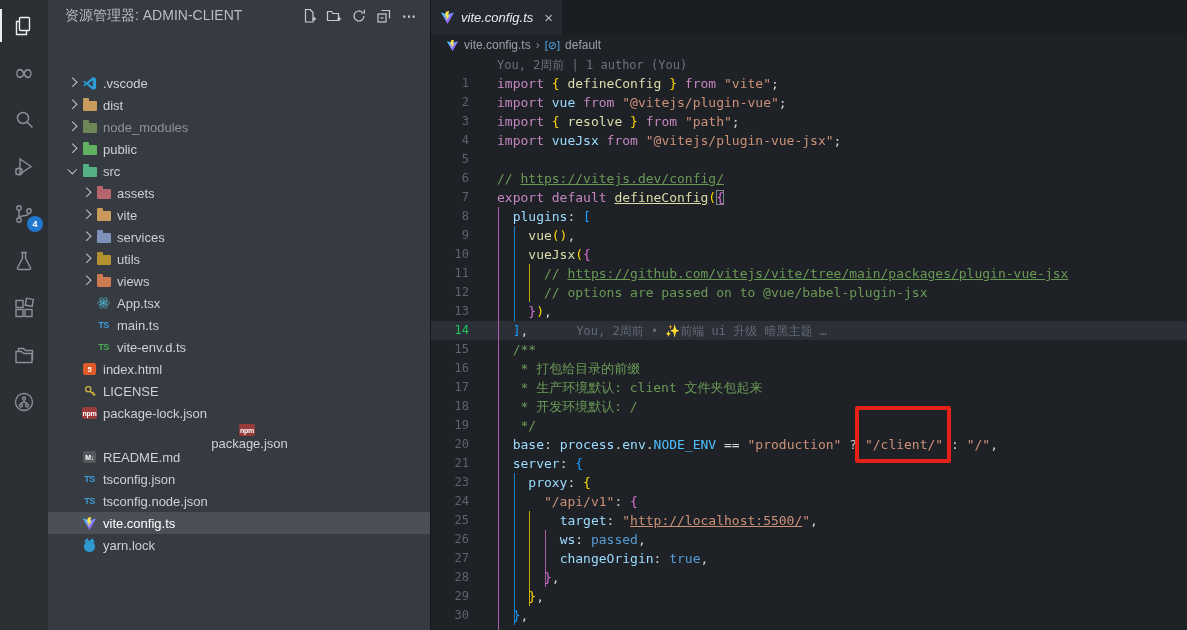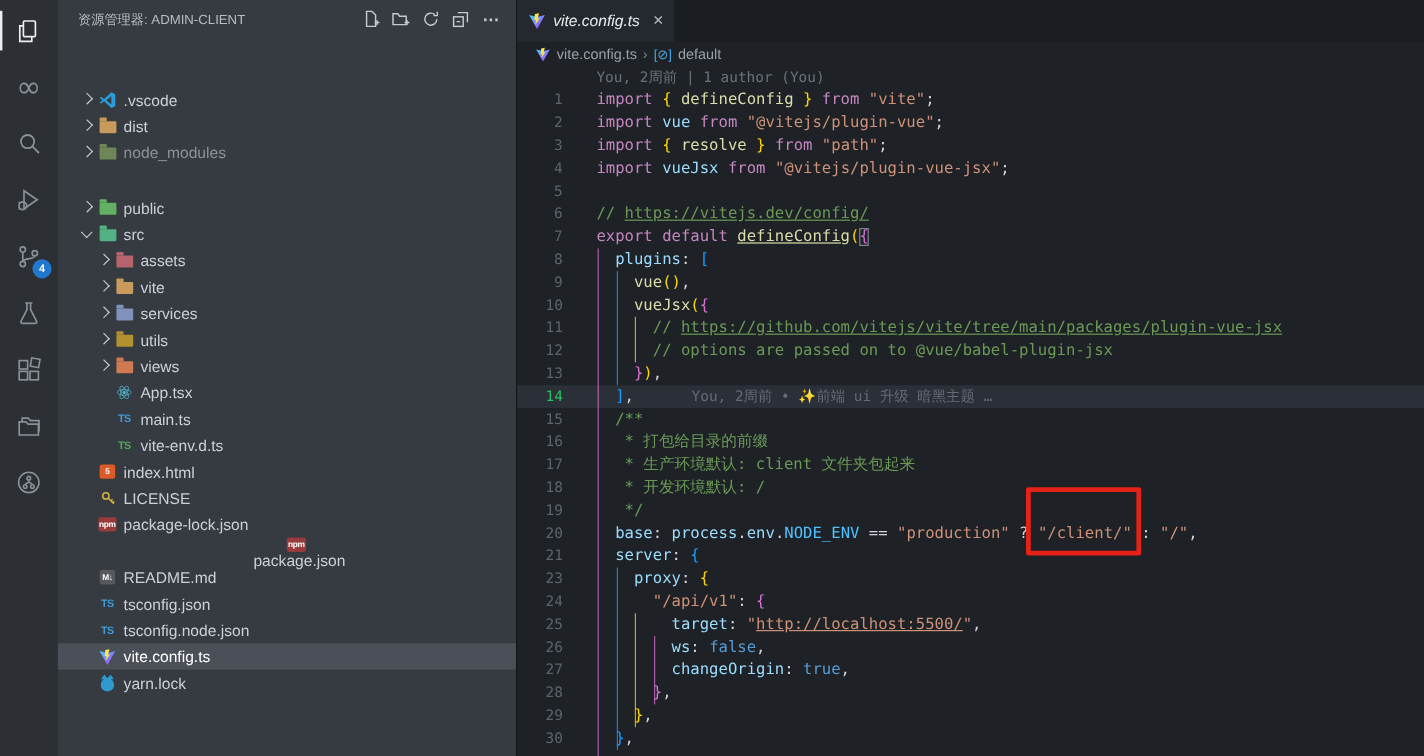--- a/index.html
+++ b/index.html
@@ -11,21 +11,21 @@
   .activitybar{width:48px;flex:none;background:#2c2f34;display:flex;flex-direction:column;padding-top:2px}
   .act-item{width:48px;height:47px;display:flex;align-items:center;justify-content:center;color:#8b9099;position:relative;cursor:pointer}
   .act-item.active{color:#eceef2}
   .act-item.active::before{content:"";position:absolute;left:0;top:7px;bottom:7px;width:2px;background:#eceef2}
   .act-item .inf{font-size:25px;line-height:1;font-family:"DejaVu Sans",sans-serif}
   .scm-badge{position:absolute;right:5px;bottom:5px;min-width:16px;height:16px;border-radius:9px;background:#2178cf;color:#fff;font-size:9px;font-weight:bold;display:flex;align-items:center;justify-content:center;padding:0 4px}
 
   
   .sidebar{width:382px;flex:none;background:#363a41;display:flex;flex-direction:column}
   .sidebar-header{height:32px;flex:none;display:flex;align-items:center;padding:0 10px 0 17px}
-  .sidebar-title{flex:1;font-size:11px;color:#b9bdc5;white-space:nowrap;overflow:hidden}
+  .sidebar-title{flex:1;font-size:14px;color:#b9bdc5;white-space:nowrap;overflow:hidden}
   .header-actions{display:flex;align-items:center;gap:3px}
   .ha{width:22px;height:22px;display:flex;align-items:center;justify-content:center;color:#c6cad2;border-radius:4px;cursor:pointer}
   .ha.more::before{content:"⋯";font-size:14px;font-weight:bold}
   .tree{flex:1;overflow:hidden;font-size:13px;padding-top:4px}
   .tree-row{height:22px;display:flex;align-items:center;cursor:pointer;color:#ccd0d7;white-space:nowrap}
   .tree-row.selected{background:#4b4f58;color:#fff}
   .tree-row.dim .lbl{color:#8d929b}
   .lbl{margin-left:5px}
   .chev{width:17px;height:16px;position:relative;flex:none}
   .chev::before{content:"";position:absolute;top:4px;left:5px;width:5.5px;height:5.5px;border-right:1.3px solid #c3c7cf;border-bottom:1.3px solid #c3c7cf;transform:rotate(-45deg)}
@@ -188,21 +188,21 @@
           </span>
           <span class="lbl">dist</span>
         </div>
         <div class="tree-row dim" style="padding-left: 16px;">
           <span class="chev"></span>
           <span class="icon-cell">
             <span class="folder-ic" style="background: rgb(111, 135, 87);"></span>
           </span>
           <span class="lbl">node_modules</span>
         </div>
-        <div class="tree-row" style="padding-left: 16px; margin-top: 24px;">
+        <div class="tree-row" style="padding-left: 16px;">
           <span class="chev"></span>
           <span class="icon-cell">
             <span class="folder-ic" style="background: rgb(98, 177, 98);"></span>
           </span>
           <span class="lbl">public</span>
         </div>
         <div class="tree-row" style="padding-left: 16px;">
           <span class="chev down"></span>
           <span class="icon-cell">
             <span class="folder-ic" style="background: rgb(83, 177, 131);"></span>
@@ -404,21 +404,21 @@
         <div class="code-row"><div class="gutter">15</div><div class="content"><span class="t-cm">  /**</span></div></div>
         <div class="code-row"><div class="gutter">16</div><div class="content"><span class="t-cm">   * 打包给目录的前缀</span></div></div>
         <div class="code-row"><div class="gutter">17</div><div class="content"><span class="t-cm">   * 生产环境默认: client 文件夹包起来</span></div></div>
         <div class="code-row"><div class="gutter">18</div><div class="content"><span class="t-cm">   * 开发环境默认: /</span></div></div>
         <div class="code-row"><div class="gutter">19</div><div class="content"><span class="t-cm">   */</span></div></div>
         <div class="code-row"><div class="gutter">20</div><div class="content"><span class="t-pun">  </span><span class="t-var">base</span><span class="t-pun">: </span><span class="t-var">process</span><span class="t-pun">.</span><span class="t-var">env</span><span class="t-pun">.</span><span class="t-cnst">NODE_ENV</span><span class="t-pun"> == </span><span class="t-str">"production"</span><span class="t-pun"> ? </span><span class="t-str">"/client/"</span><span class="t-pun"> : </span><span class="t-str">"/"</span><span class="t-pun">,</span></div></div>
         <div class="code-row"><div class="gutter">21</div><div class="content"><span class="t-pun">  </span><span class="t-var">server</span><span class="t-pun">: </span><span class="t-b3">{</span></div></div>
         <div class="code-row"><div class="gutter">23</div><div class="content"><span class="t-pun">    </span><span class="t-var">proxy</span><span class="t-pun">: </span><span class="t-b1">{</span></div></div>
         <div class="code-row"><div class="gutter">24</div><div class="content"><span class="t-pun">      </span><span class="t-str">"/api/v1"</span><span class="t-pun">: </span><span class="t-b2">{</span></div></div>
         <div class="code-row"><div class="gutter">25</div><div class="content"><span class="t-pun">        </span><span class="t-var">target</span><span class="t-pun">: </span><span class="t-str">"</span><span class="t-stru">http://localhost:5500/</span><span class="t-str">"</span><span class="t-pun">,</span></div></div>
-        <div class="code-row"><div class="gutter">26</div><div class="content"><span class="t-pun">        </span><span class="t-var">ws</span><span class="t-pun">: </span><span class="t-bool">false</span><span class="t-pun">,</span></div></div>
+        <div class="code-row"><div class="gutter">26</div><div class="content"><span class="t-pun">        </span><span class="t-var">ws</span><span class="t-pun">: </span><span class="t-bool">passed</span><span class="t-pun">,</span></div></div>
         <div class="code-row"><div class="gutter">27</div><div class="content"><span class="t-pun">        </span><span class="t-var">changeOrigin</span><span class="t-pun">: </span><span class="t-bool">true</span><span class="t-pun">,</span></div></div>
         <div class="code-row"><div class="gutter">28</div><div class="content"><span class="t-pun">      </span><span class="t-b2">}</span><span class="t-pun">,</span></div></div>
         <div class="code-row"><div class="gutter">29</div><div class="content"><span class="t-pun">    </span><span class="t-b1">}</span><span class="t-pun">,</span></div></div>
         <div class="code-row"><div class="gutter">30</div><div class="content"><span class="t-pun">  </span><span class="t-b3">}</span><span class="t-pun">,</span></div></div>
         <div class="guide" style="left: 67px; top: 152px; height: 423px; background: rgb(218, 112, 214);"></div>
         <div class="guide" style="left: 82.7px; top: 171px; height: 95px; background: rgb(23, 159, 255);"></div>
         <div class="guide" style="left: 82.7px; top: 418px; height: 152px; background: rgb(23, 159, 255);"></div>
         <div class="guide" style="left: 98.3px; top: 209px; height: 38px; background: rgb(255, 215, 0);"></div>
         <div class="guide" style="left: 98.3px; top: 456px; height: 95px; background: rgb(255, 215, 0);"></div>
         <div class="guide" style="left: 114px; top: 475px; height: 57px; background: rgb(218, 112, 214);"></div>

